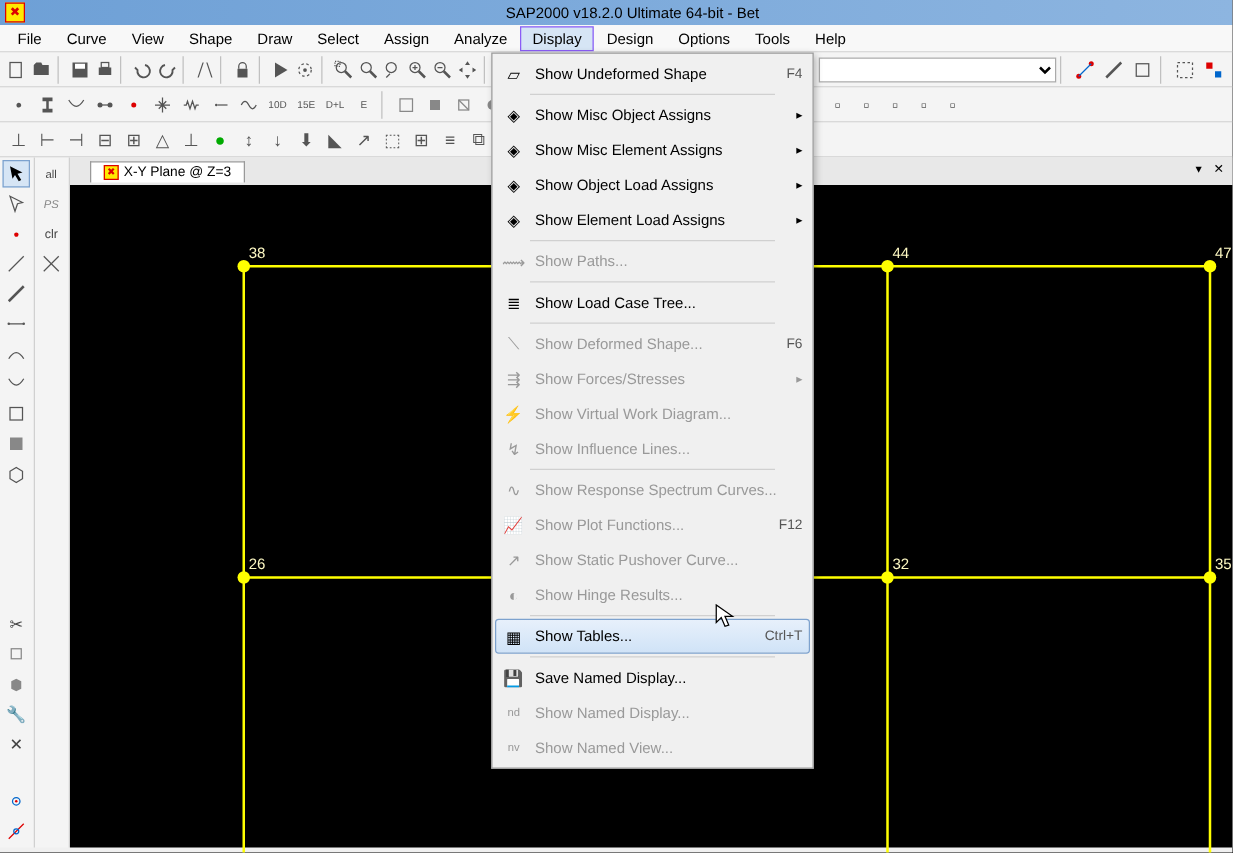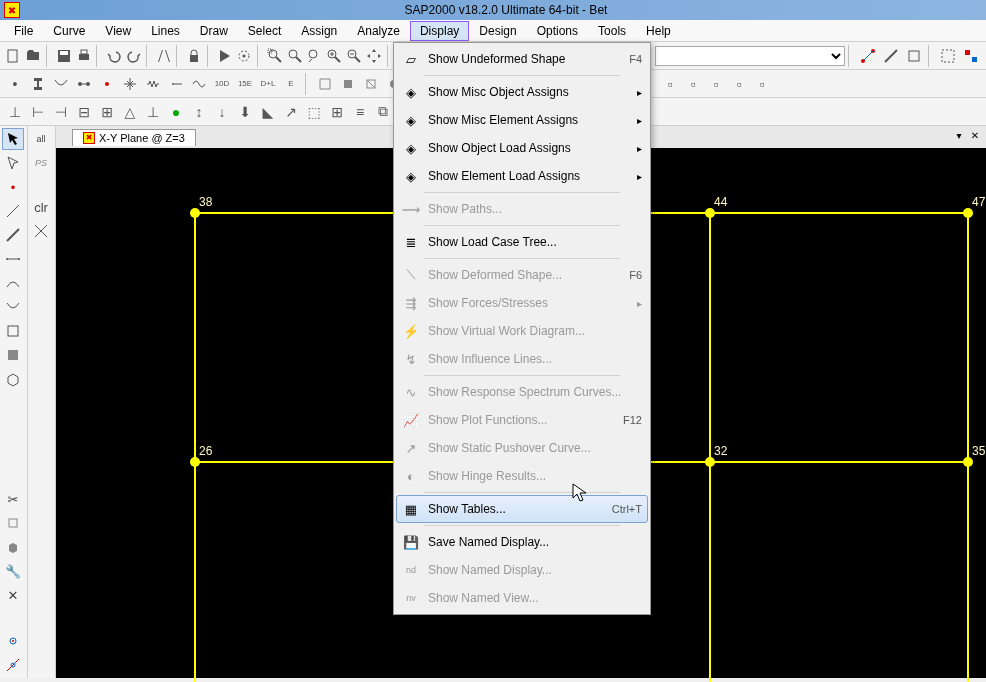--- a/index.html
+++ b/index.html
@@ -232,21 +232,21 @@
 
 <div class="titlebar">
   <span class="titlebar-icon">✖</span>
   <span class="titlebar-text">SAP2000 v18.2.0 Ultimate 64-bit - Bet</span>
 </div>
 
 <div class="menubar" id="menubar">
     <span class="menu-item">File</span>
     <span class="menu-item">Curve</span>
     <span class="menu-item">View</span>
-    <span class="menu-item">Lines</span>
+    <span class="menu-item">Shape</span>
     <span class="menu-item">Draw</span>
     <span class="menu-item">Select</span>
     <span class="menu-item">Assign</span>
     <span class="menu-item">Analyze</span>
     <span class="menu-item active">Display</span>
     <span class="menu-item">Design</span>
     <span class="menu-item">Options</span>
     <span class="menu-item">Tools</span>
     <span class="menu-item">Help</span>
   </div>
@@ -628,21 +628,21 @@
       </span>
   </div>
 
   <div class="left-toolbox2">
     <span class="tool-side" style="font-size:9px;">
         <span>all</span>
       </span>
     <span class="tool-side" style="font-size:9px;font-style:italic;color:#888;">
         <span>PS</span>
       </span>
-    <span class="tool-side" style="font-size:13px;margin-top:20px;">
+    <span class="tool-side" style="font-size:10px;">
         <span>clr</span>
       </span>
     <span class="tool-side">
         <svg viewBox="0 0 16 16">
           <line x1="2" y1="14" x2="14" y2="2" stroke="#555"></line>
           <line x1="2" y1="2" x2="14" y2="14" stroke="#555"></line>
         </svg>
       </span>
   </div>
 

